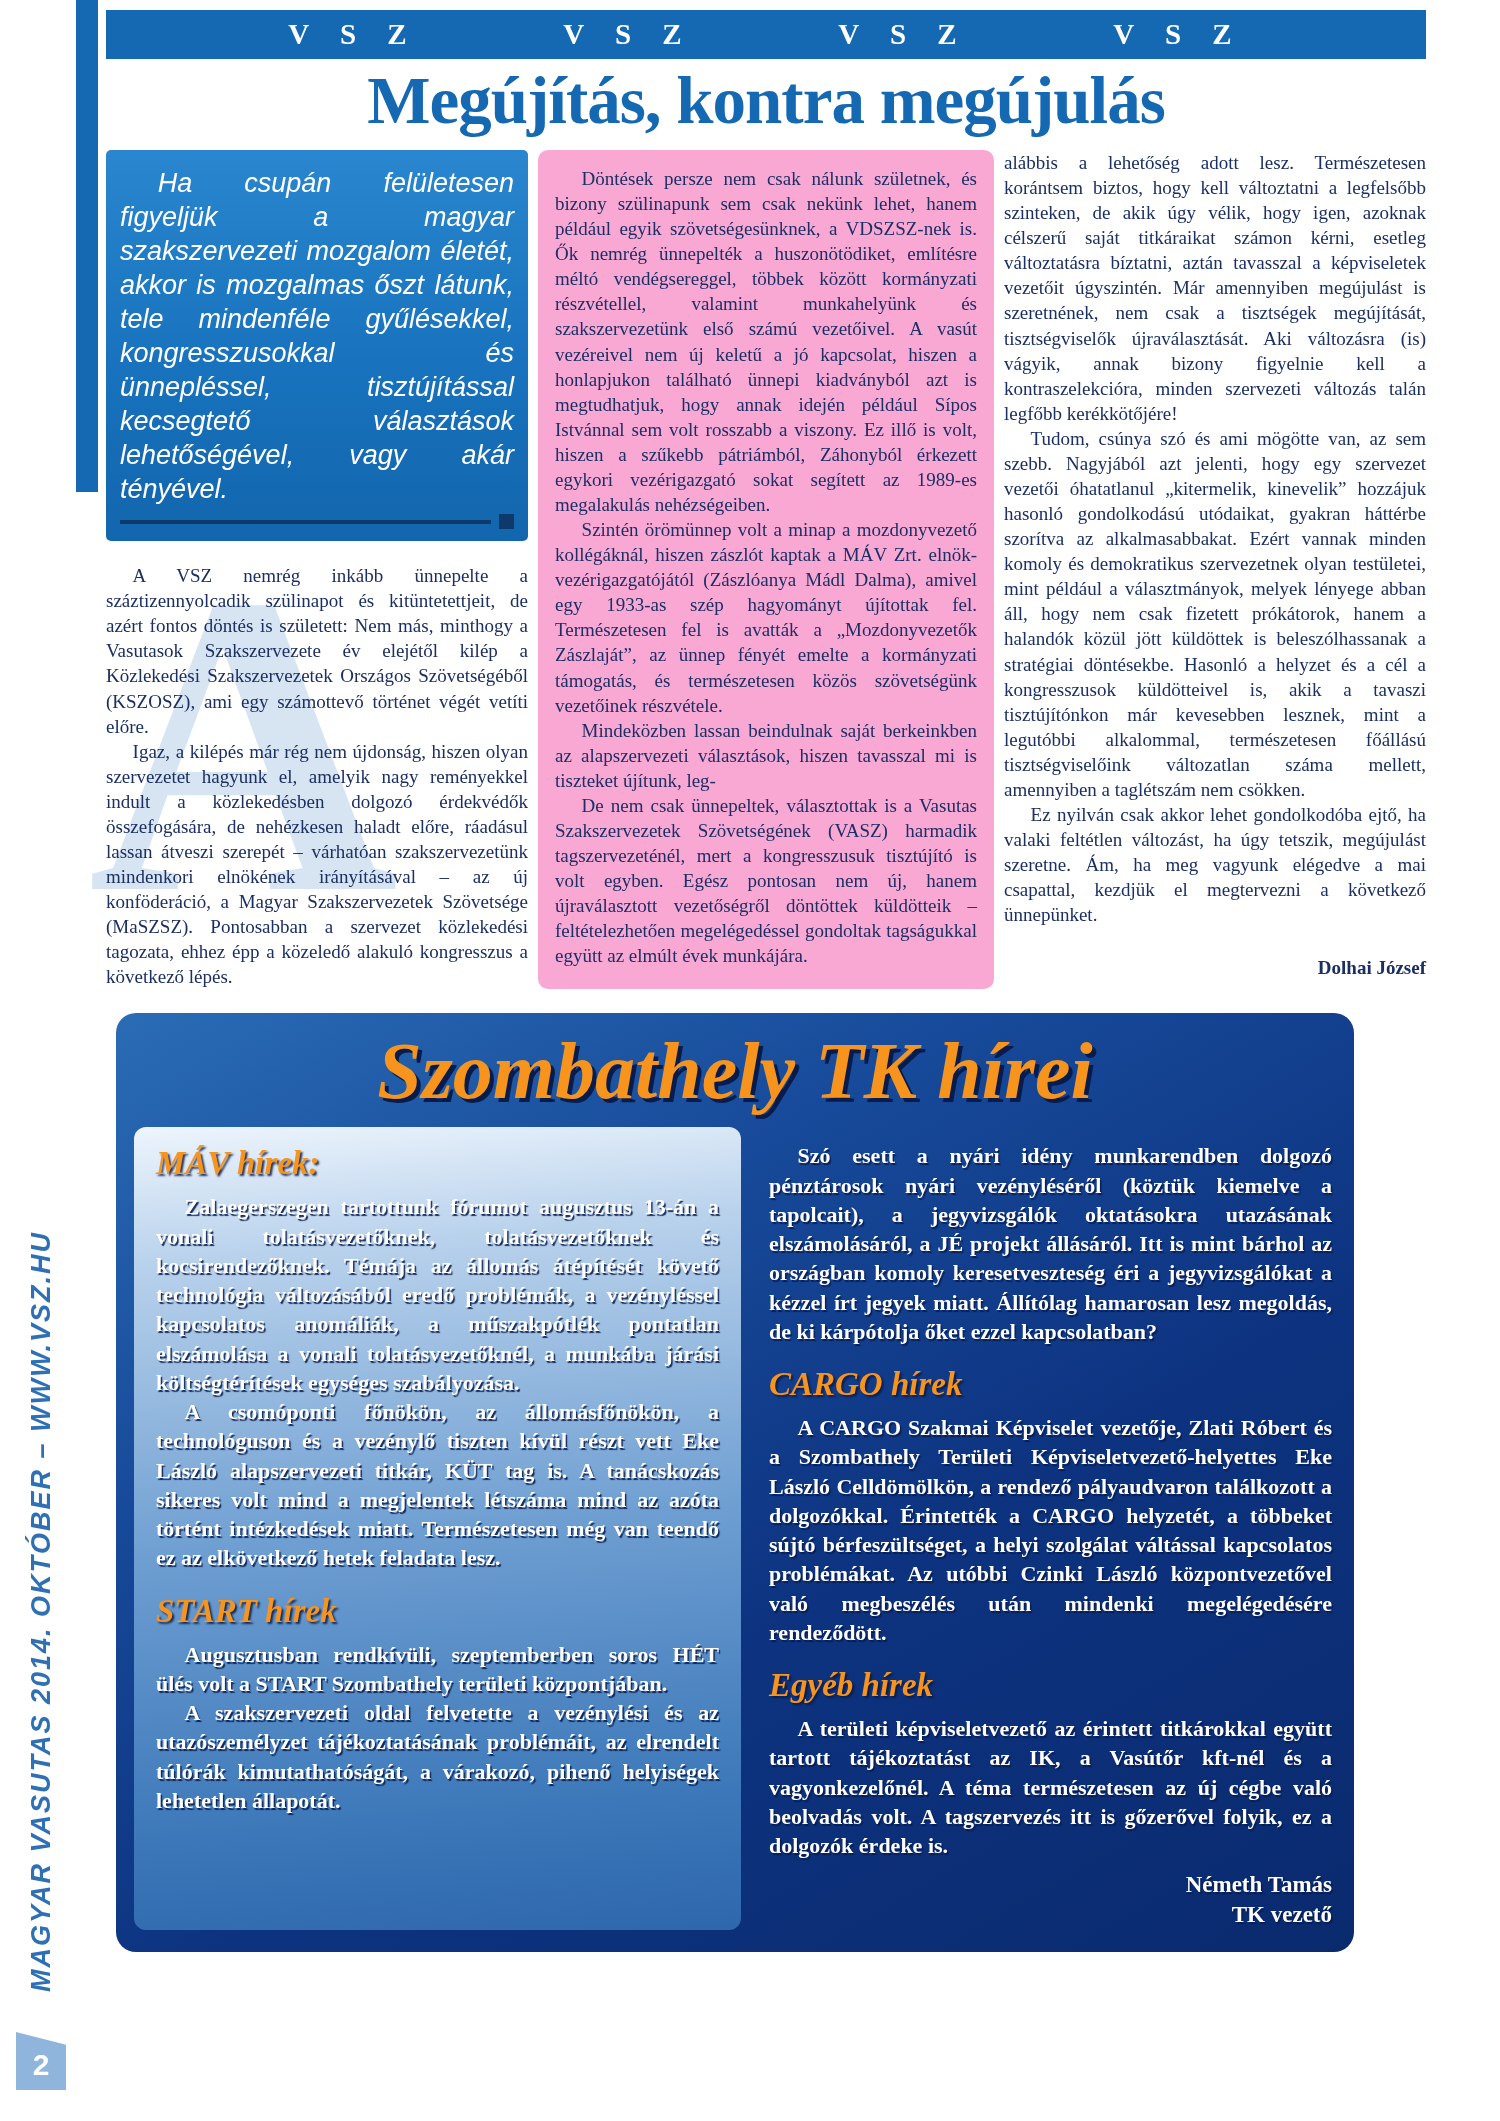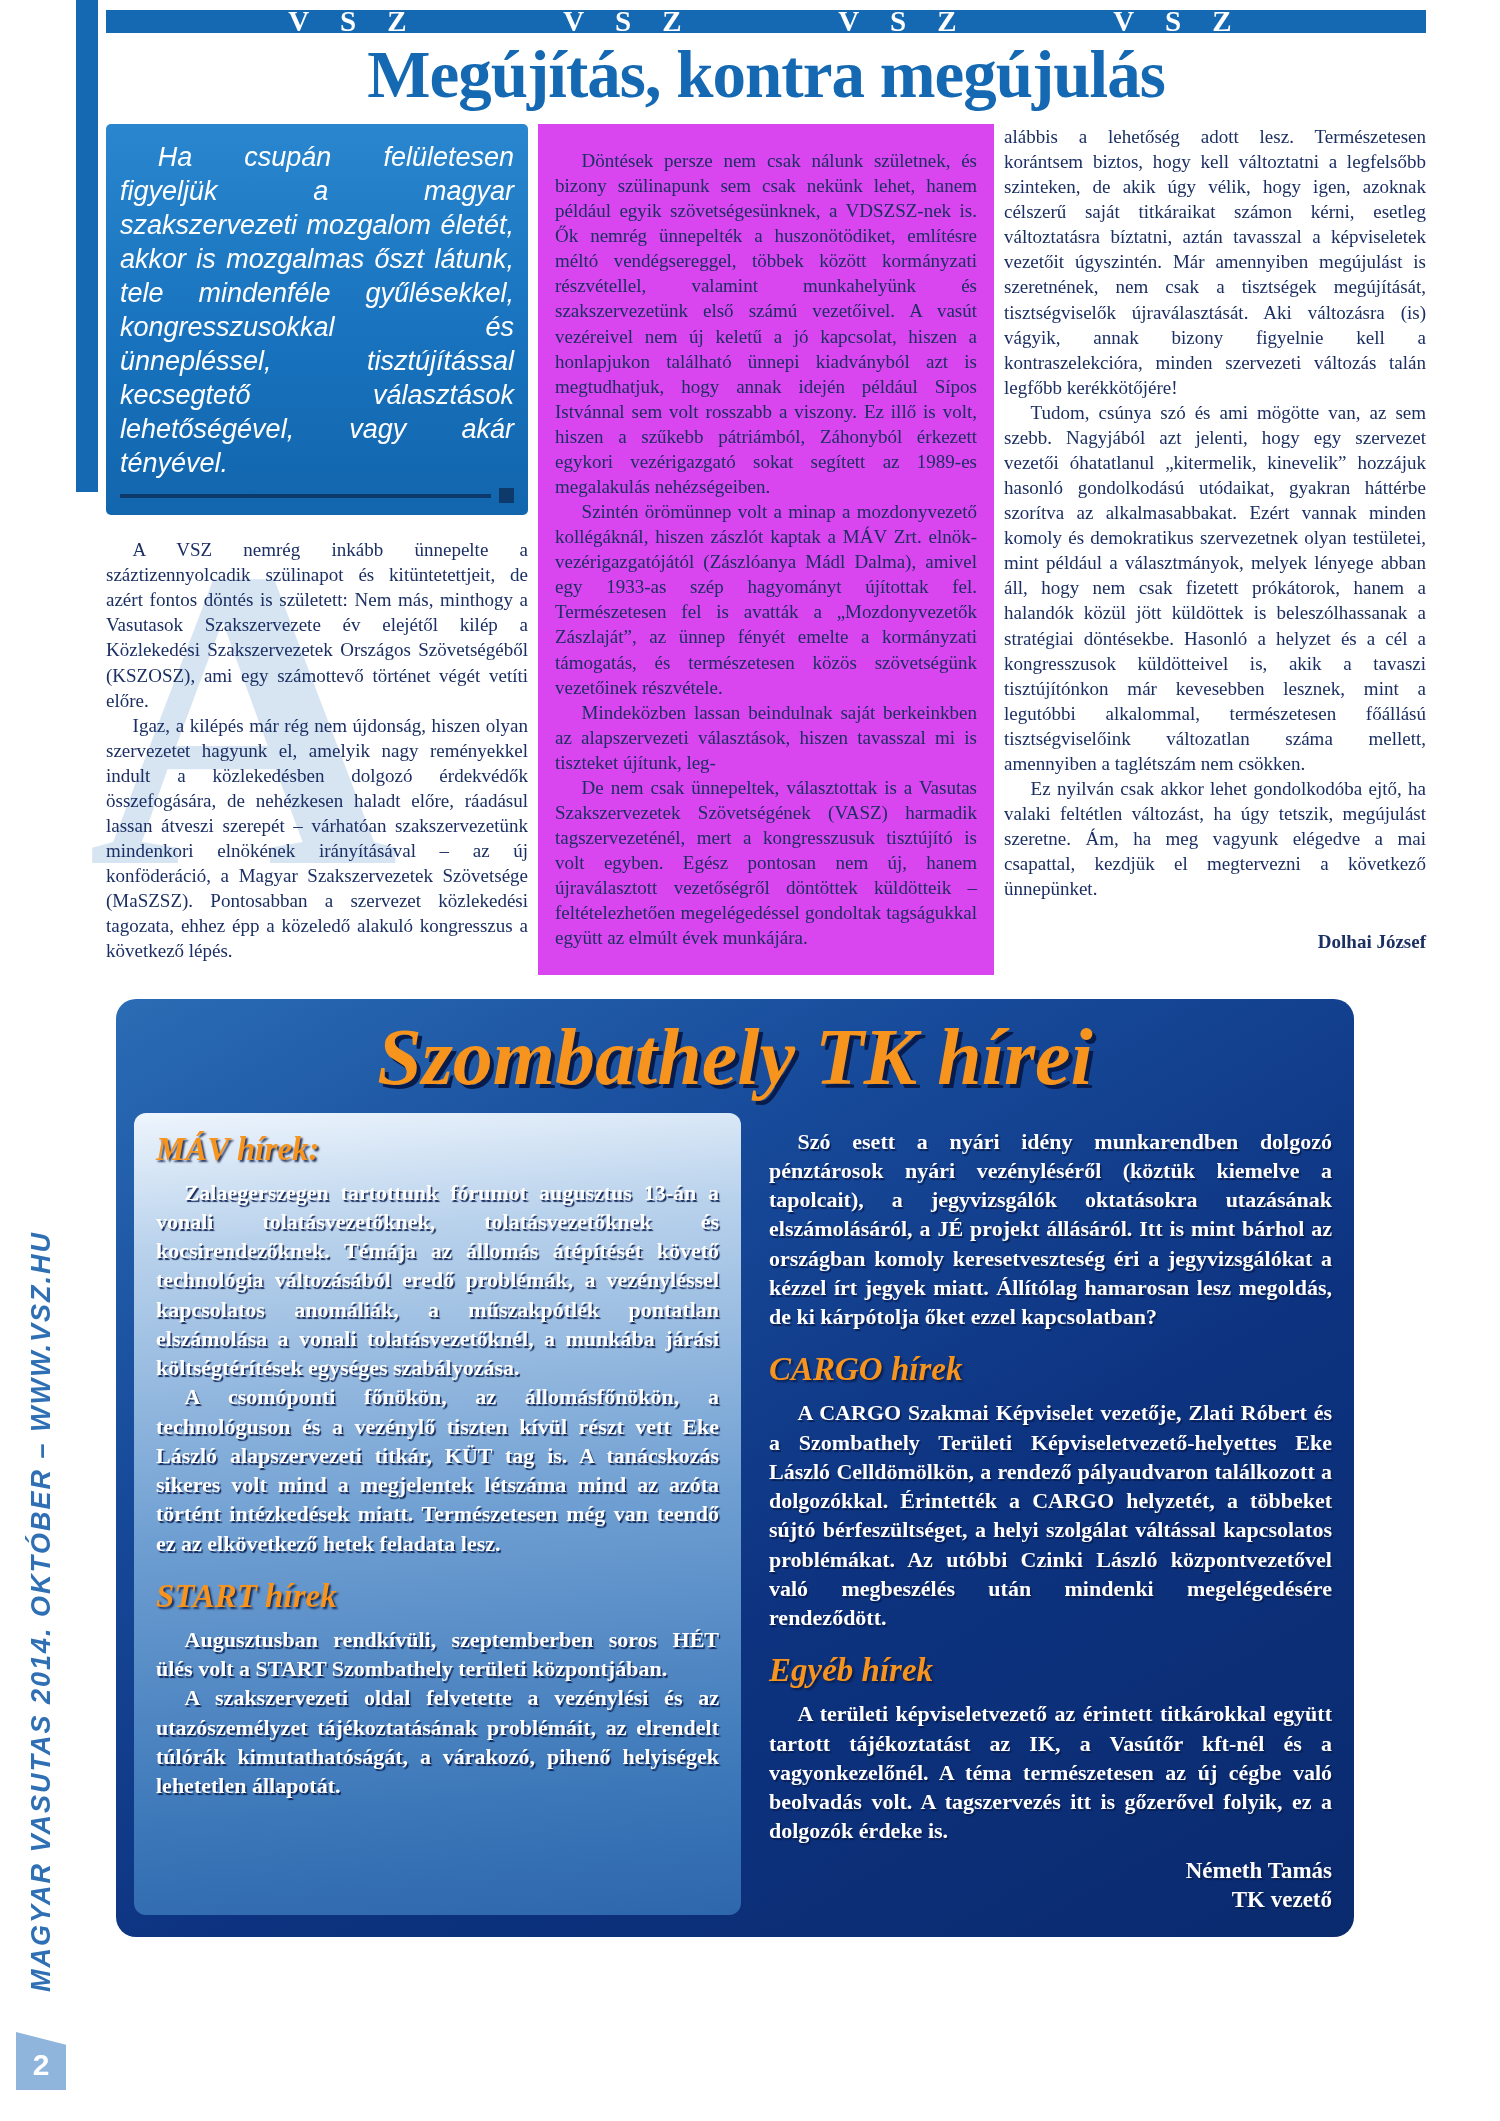--- a/index.html
+++ b/index.html
@@ -48,21 +48,21 @@
     padding-top: 8px;
   }
 
   .content {
     position: absolute;
     left: 106px; top: 10px;
     width: 1320px;
   }
 
   .header-bar {
-    height: 23px;
+    height: 49px;
     background: #1569b3;
     display: flex;
     justify-content: space-around;
     align-items: center;
     padding: 0 110px;
   }
   .header-bar span {
     color: #ffffff;
     font-family: "Liberation Serif", serif;
     font-size: 29px;
@@ -124,23 +124,23 @@
     font-size: 430px;
     line-height: 1;
     font-weight: bold;
     color: #b7d0e8;
     opacity: 0.55;
     pointer-events: none;
   }
   .col1-body p { position: relative; z-index: 1; }
 
   .peach {
-    background: #d946ef;
-    border-radius: 0;
-    padding: 24px 17px;
+    background: #f9a8d4;
+    border-radius: 10px;
+    padding: 16px 17px;
   }
 
   .signature {
     text-align: right !important;
     font-weight: bold;
     margin-top: 28px !important;
     text-indent: 0 !important;
   }
 
   

